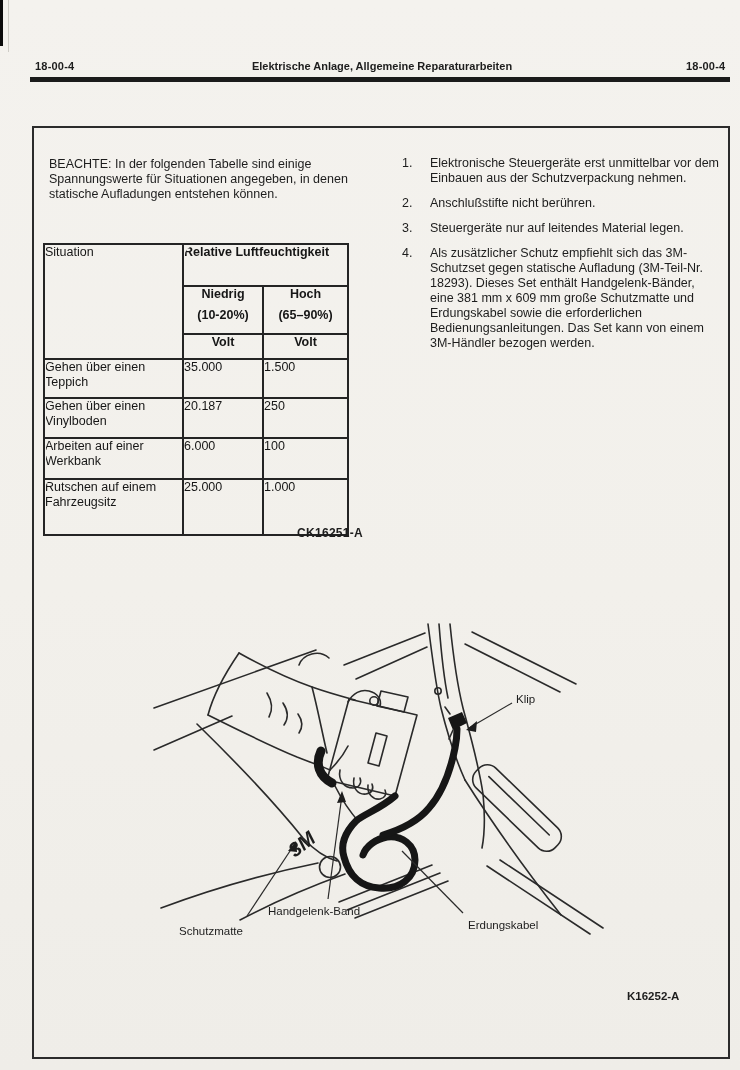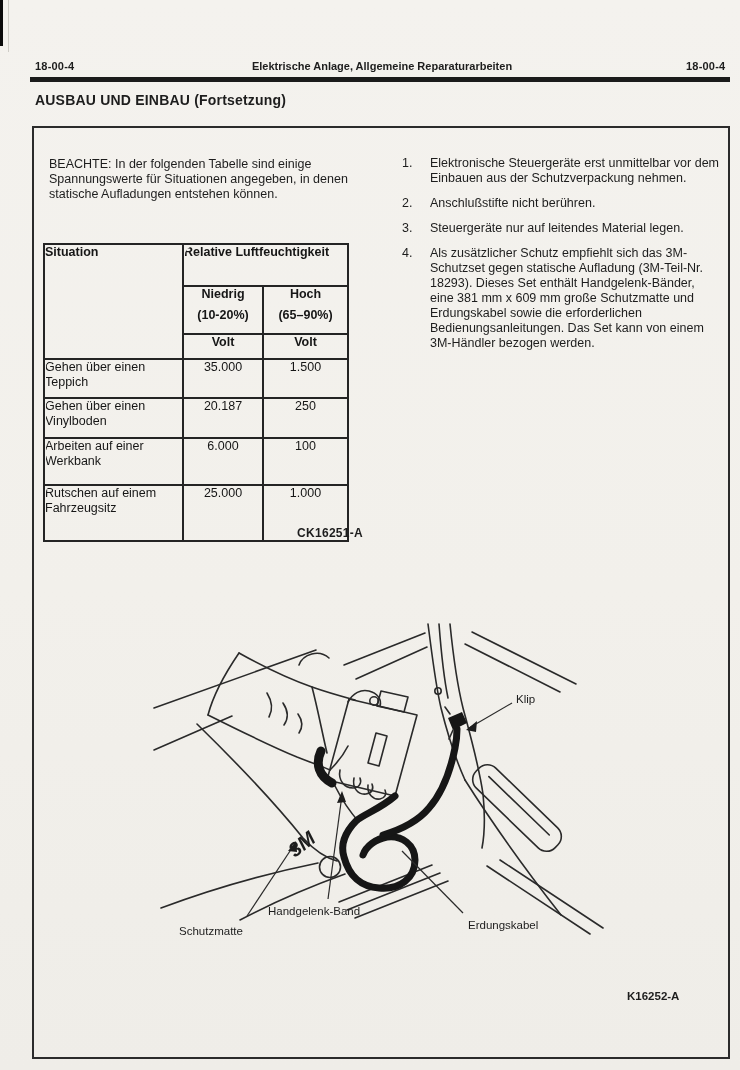--- a/index.html
+++ b/index.html
@@ -23,27 +23,27 @@
   .content-box{left:32px;top:126px;width:694px;height:929px;border:2px solid #2b2b2b;}
   
   .note{left:15px;top:29px;width:305px;font-size:12.5px;line-height:15px;}
   
   table.volt-table{
     position:absolute;left:9px;top:115px;width:306px;
     border-collapse:collapse;table-layout:fixed;
     font-size:12.5px;color:#161616;
   }
   table.volt-table td{border:2px solid #242424;padding:0;vertical-align:top;overflow:hidden;}
-  td.situation-head{vertical-align:bottom;font-weight:bold;padding:0 0 4px 6px;}
+  td.situation-head{vertical-align:bottom;font-weight:normal;padding:0 0 4px 6px;}
   td.group-hd{font-weight:bold;text-align:left;vertical-align:middle;line-height:15px;padding:2px 10px;border-radius:11px;}
   td.sub-hd{font-weight:bold;text-align:center;padding-top:5px;}
   td.sub-hd .l2{display:block;margin-top:7px;font-weight:bold;}
   td.volt-hd{font-weight:bold;text-align:center;vertical-align:middle;}
   td.sit{padding:4px 4px 0 6px;line-height:15px;border-radius:7px;}
-  td.num{text-align:center;padding-top:6px;}
+  td.num{padding-top:6px;}
   .table-caption{left:263px;top:398px;font-size:12px;font-weight:bold;letter-spacing:.3px;}
   
   .instructions{left:368px;top:28px;width:322px;}
   .instr-item{display:flex;margin-bottom:10px;font-size:12.5px;line-height:15px;}
   .instr-num{width:28px;flex:0 0 28px;}
   .instr-text{width:290px;}
   
   svg.figure{left:0;top:454px;}
   svg text{font-family:"Liberation Sans",sans-serif;}
   
@@ -56,21 +56,20 @@
 <div class="page">
 
   <div class="abs scan-tick"></div>
   <div class="abs scan-edge"></div>
 
   <div class="abs hdr-ref" style="left:35px;top:60px;">18-00-4</div>
   <div class="abs hdr-title">Elektrische Anlage, Allgemeine Reparaturarbeiten</div>
   <div class="abs hdr-ref" style="left:686px;top:60px;">18-00-4</div>
   <div class="abs rule"></div>
 
-  <div class="abs section-heading">AUSBAU UND EINBAU (Fortsetzung)</div>
 
   <div class="abs content-box">
 
     <div class="abs note">BEACHTE: In der folgenden Tabelle sind einige Spannungswerte für Situationen angegeben, in denen statische Aufladungen entstehen können.</div>
 
     <table class="volt-table">
       <colgroup>
           <col style="width:139px">
           <col style="width:80px">
           <col style="width:85px">
@@ -97,21 +96,21 @@
       <tr style="height:39px;">
         <td class="sit"><span>Gehen über einen</span><br><span>Teppich</span></td>
         <td class="num">35.000</td>
         <td class="num">1.500</td>
       </tr>
       <tr style="height:40px;">
         <td class="sit"><span>Gehen über einen</span><br><span>Vinylboden</span></td>
         <td class="num">20.187</td>
         <td class="num">250</td>
       </tr>
-      <tr style="height:47px;">
+      <tr style="height:41px;">
         <td class="sit"><span>Arbeiten auf einer</span><br><span>Werkbank</span></td>
         <td class="num">6.000</td>
         <td class="num">100</td>
       </tr>
       <tr style="height:56px;">
         <td class="sit"><span>Rutschen auf einem</span><br><span>Fahrzeugsitz</span></td>
         <td class="num">25.000</td>
         <td class="num">1.000</td>
       </tr>
     </tbody>

